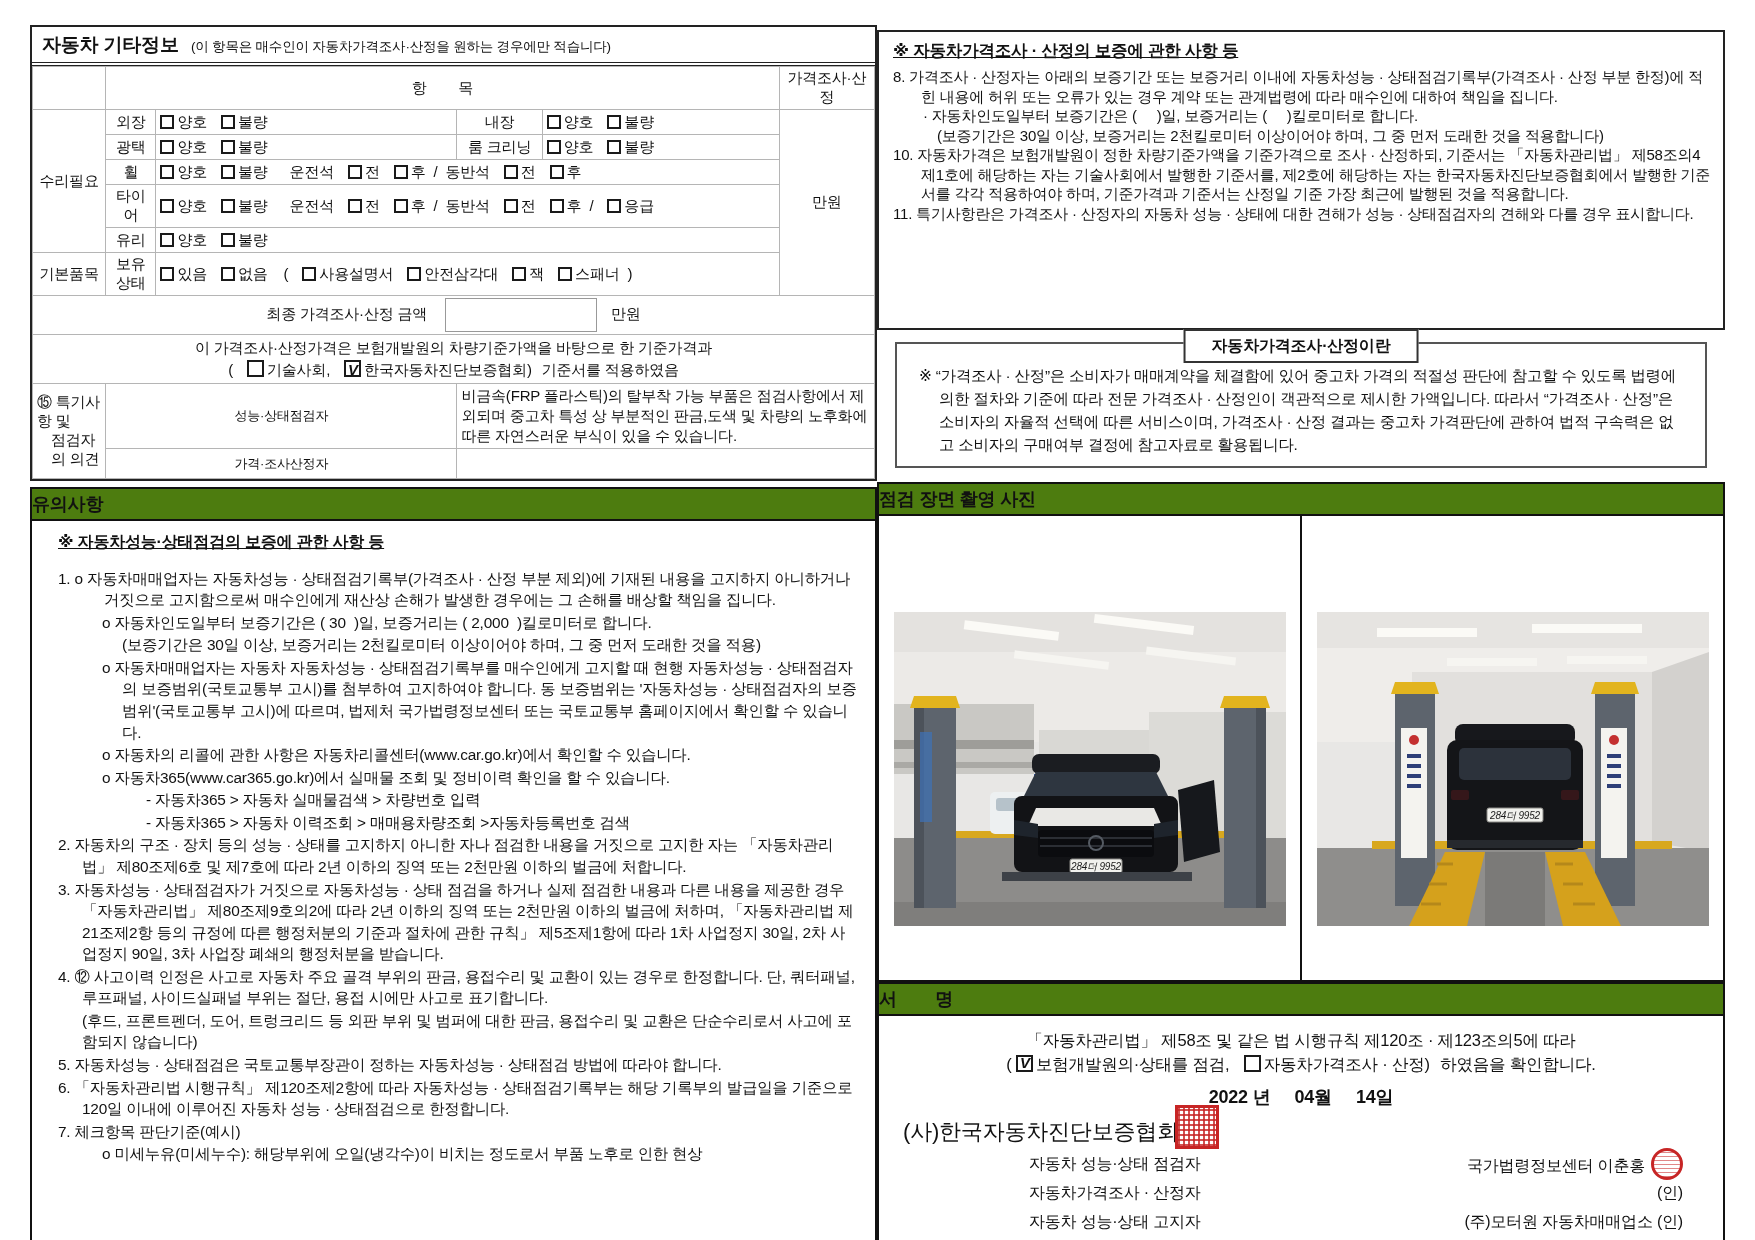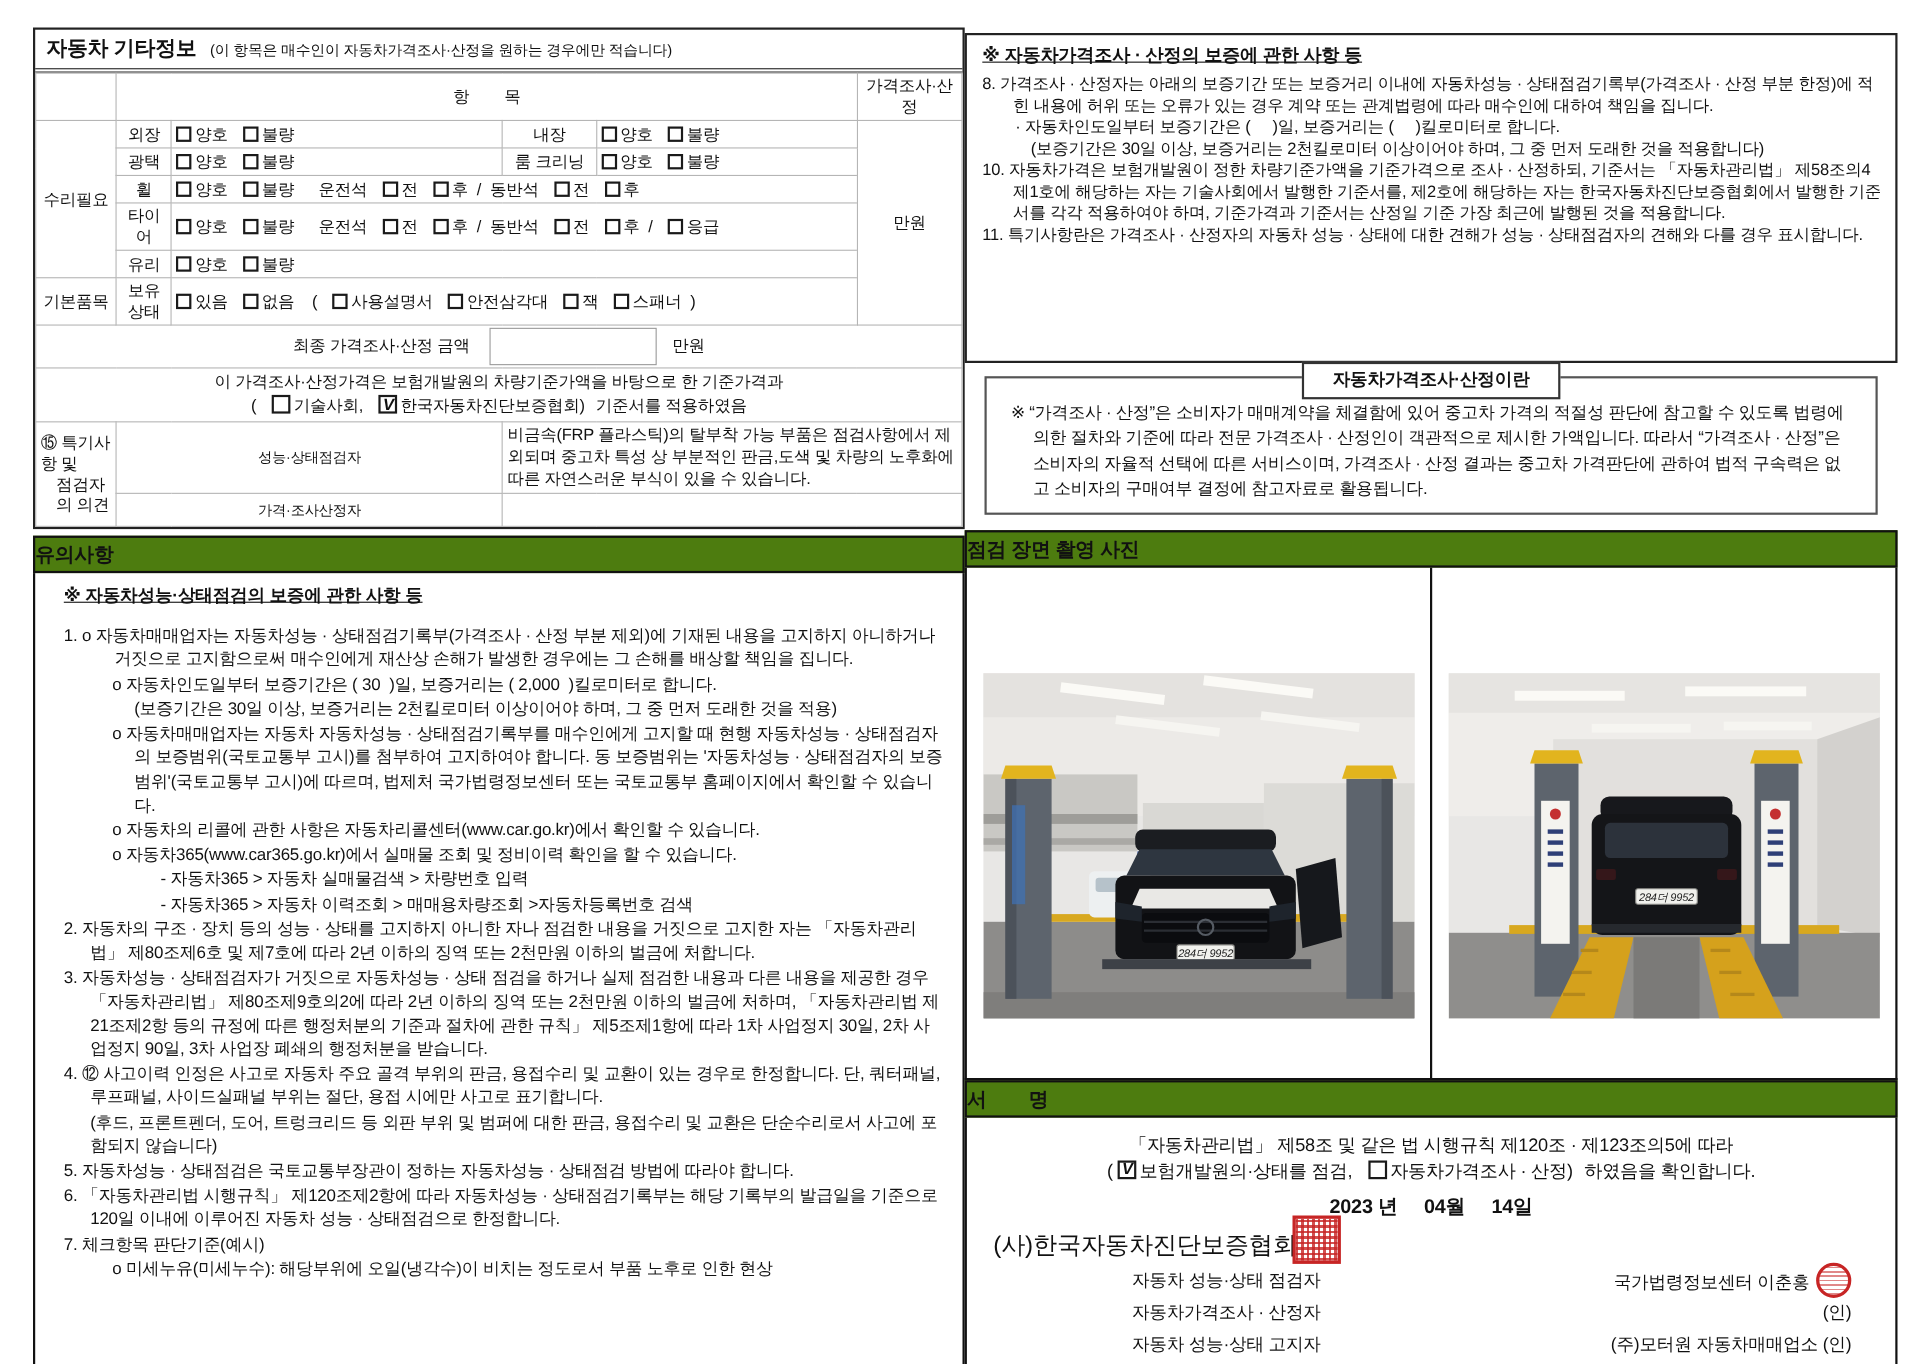--- a/index.html
+++ b/index.html
@@ -354,21 +354,21 @@
 
     <div class="bar pre" style="margin-top:0">서        명</div>
     <div class="sign-box">
       <div class="s-center">「자동차관리법」 제58조 및 같은 법 시행규칙 제120조 · 제123조의5에 따라</div>
       <div class="s-center">
         <span>(</span>
         <span class="cb cb-lg first"><i class="vm">V</i></span><span>보험개발원의·상태를 점검,</span>
         <span class="cb cb-lg"></span><span>자동차가격조사 · 산정)</span>
         <span style="margin-left:6px">하였음을 확인합니다.</span>
       </div>
-      <div class="s-date pre">2023 년     04월     14일</div>
+      <div class="s-date pre">2022 년     04월     14일</div>
       <div class="s-org">
         <span>(사)한국자동차진단보증협회</span><span class="seal-square"></span>
       </div>
       <div class="s-row">
         <span class="slab">자동차 성능·상태 점검자</span>
         <span class="sval"><span>국가법령정보센터 이춘홍</span><span class="seal-round"></span></span>
       </div>
       <div class="s-row">
         <span class="slab">자동차가격조사 · 산정자</span>
         <span class="sval">(인)</span>

